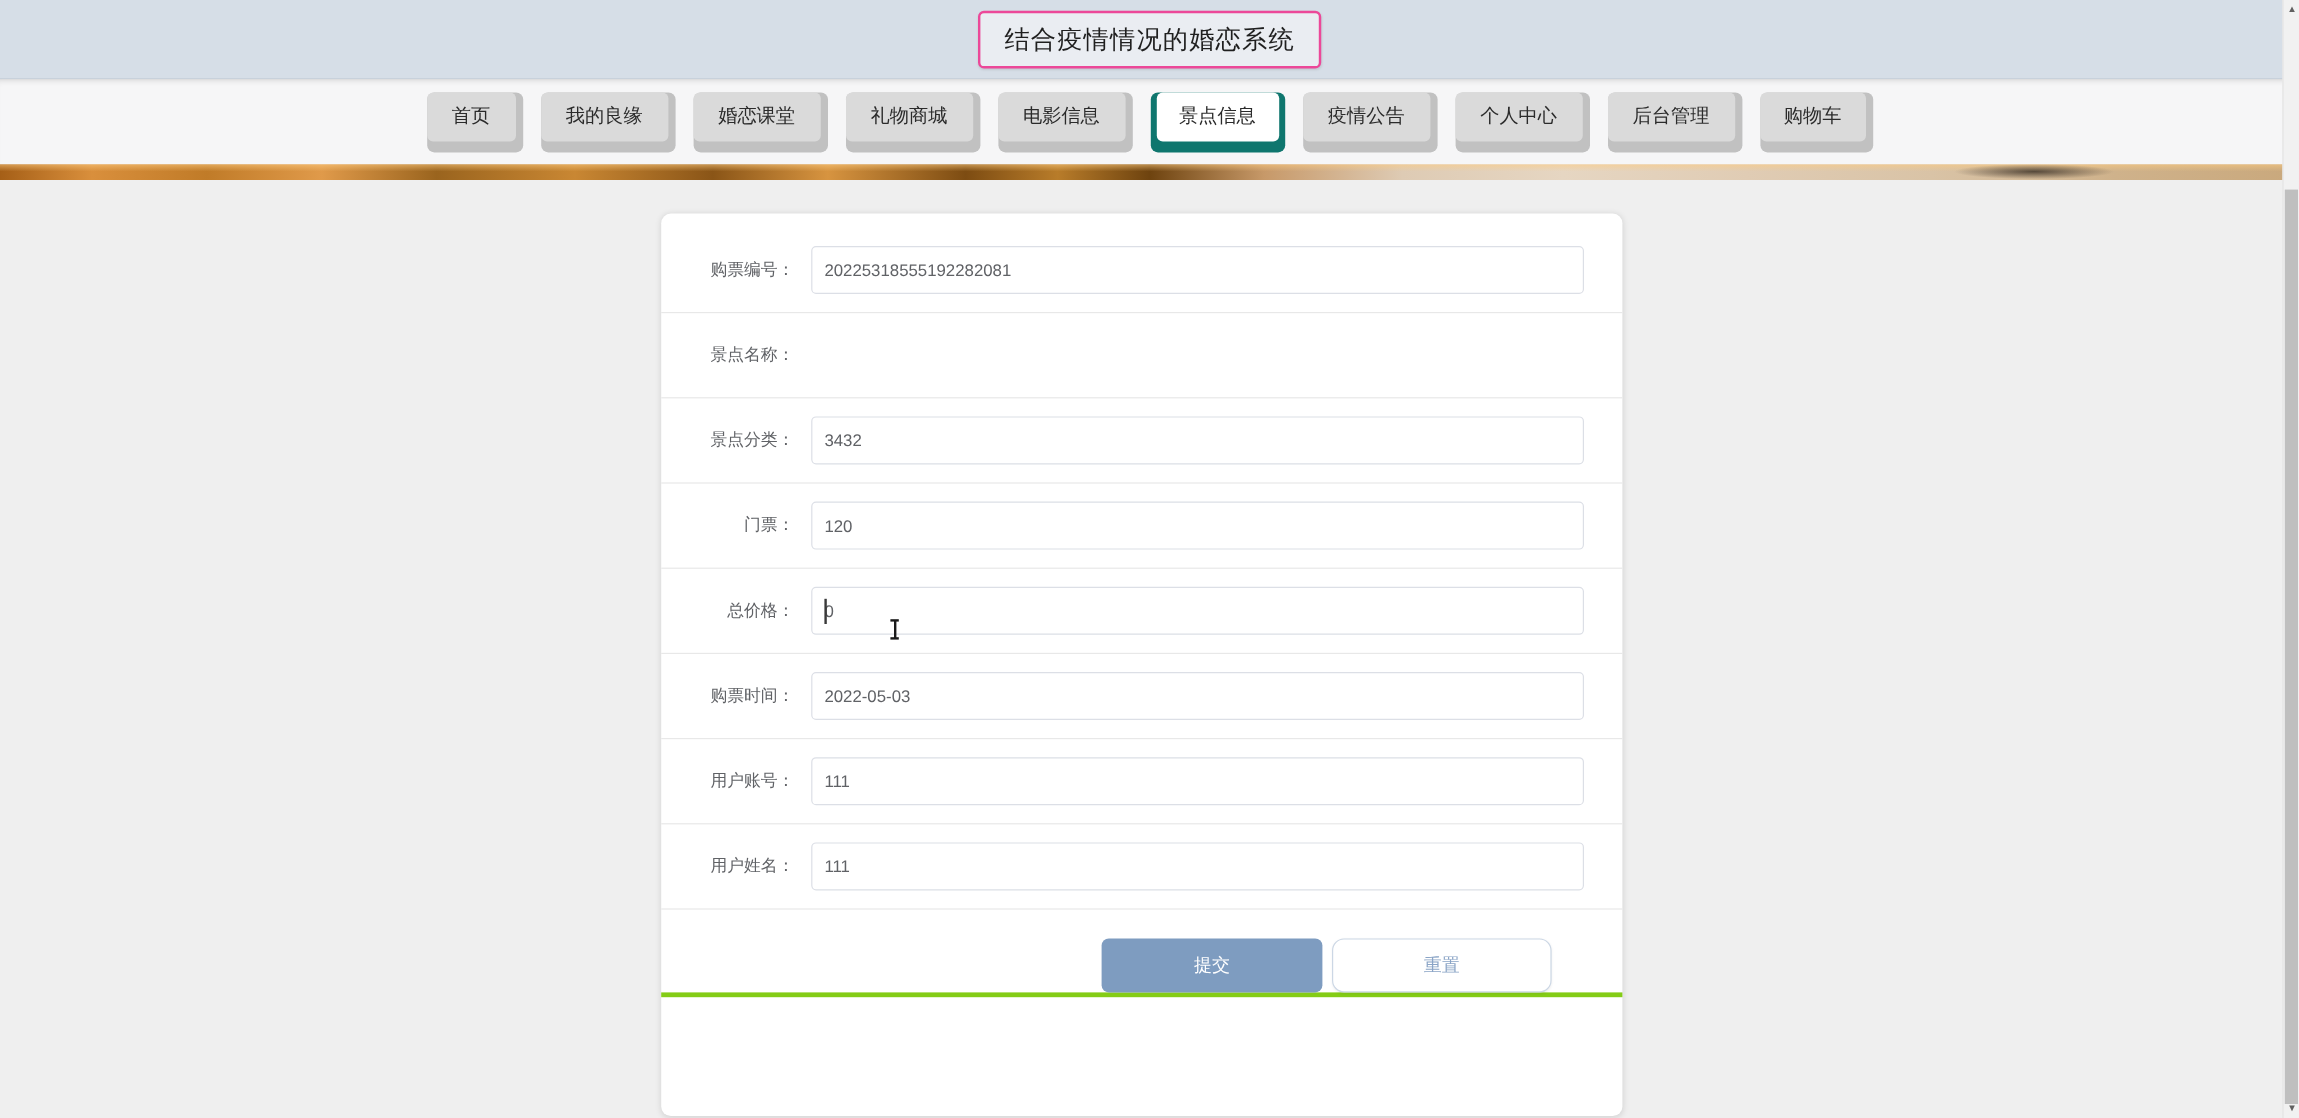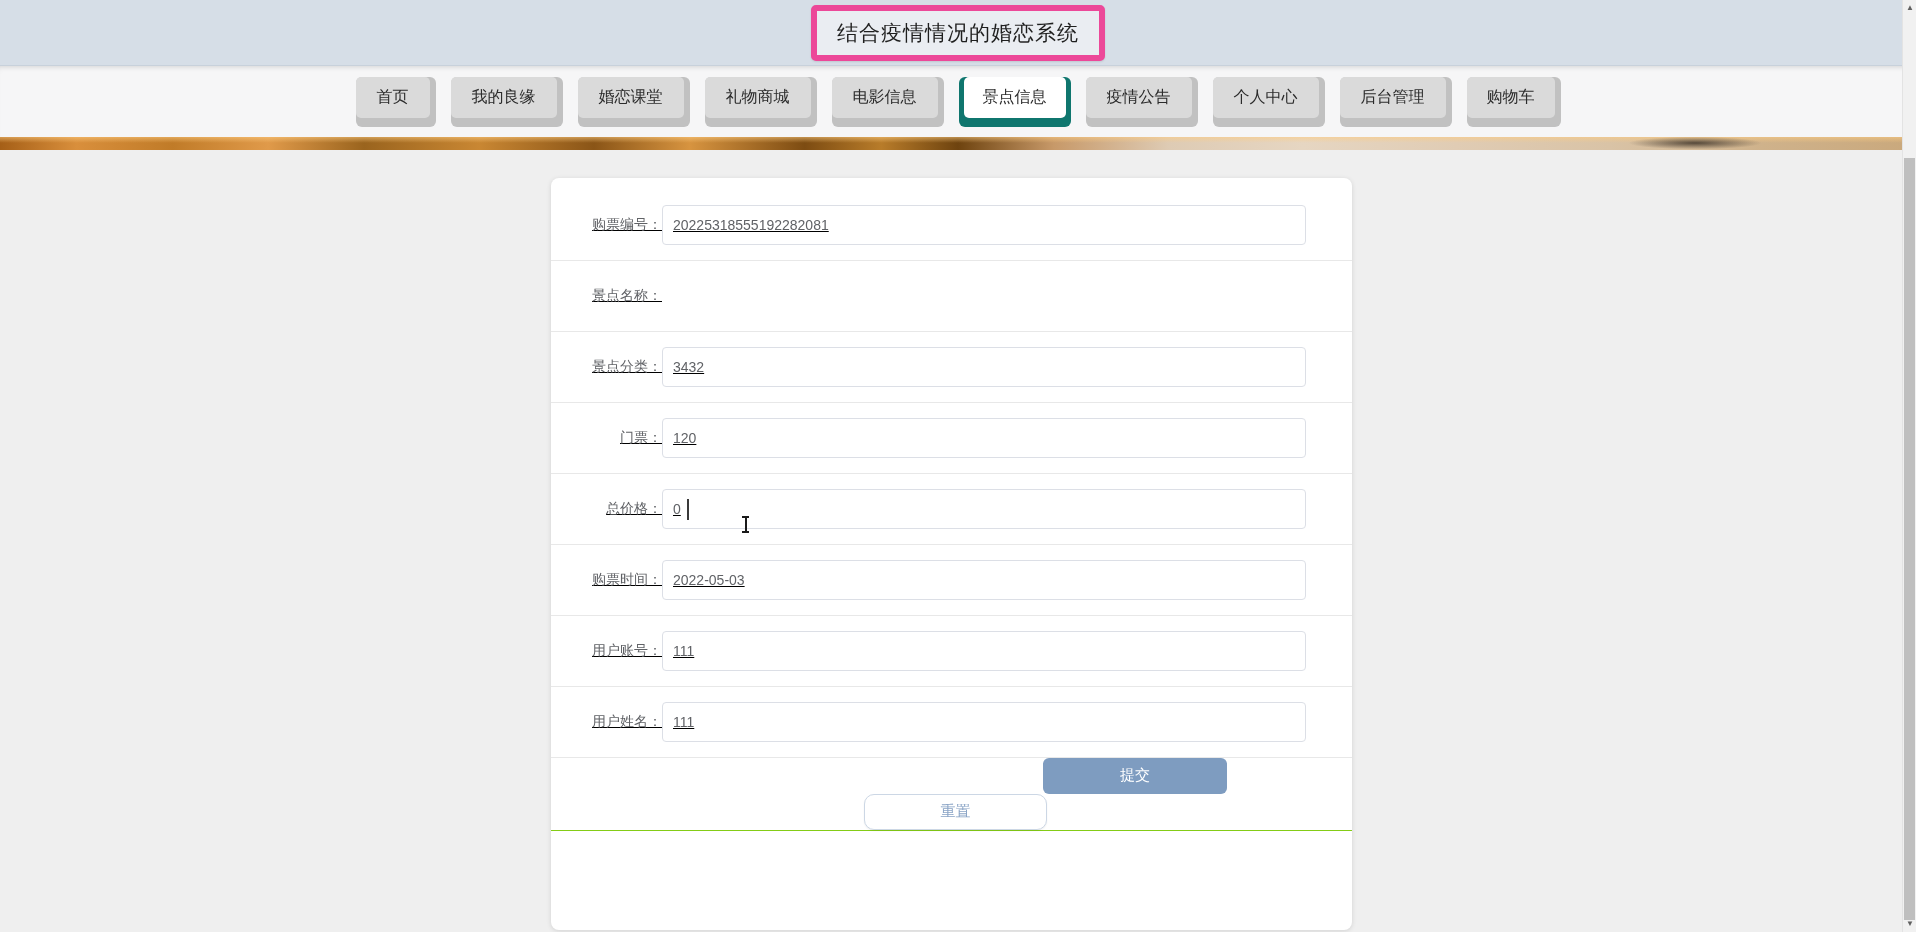--- a/index.html
+++ b/index.html
@@ -2,21 +2,21 @@
 <html><head>
 <meta charset="utf-8">
 <style>
   * { margin:0; padding:0; box-sizing:border-box; }
   html,body { width:1916px; height:932px; overflow:hidden; }
   body { font-family:"Liberation Sans", sans-serif; background:#efefef; position:relative; }
 
   
   .header { height:66px; background:#d6dee7; border-bottom:1px solid #c8d1db;
             display:flex; align-items:center; justify-content:center; }
-  .title-box { background:#eaedf2; border:6px solid #ec4899; border-radius:5px;
+  .title-box { background:#eaedf2; border:2px solid #ec4899; border-radius:5px;
                padding:8px 20px; font-size:21px; color:#1f1f1f; letter-spacing:1px;
                box-shadow:0 1px 2px rgba(0,0,0,0.10); }
 
   
   .nav { height:71px; background:#f6f6f7; display:flex; justify-content:center;
          align-items:flex-start; padding-top:11px;
          box-shadow:inset 0 5px 6px -5px rgba(0,0,0,0.18); }
   .tabs { display:flex; gap:15px; }
   .tab { position:relative; height:50px; width:112px; border-radius:6px;
          background:#c1c1c1; cursor:pointer; }
@@ -39,29 +39,29 @@
         #c98733 25%, #8a5517 31%, #d79440 36%, #7d4c12 42%, #b87c2a 46%,
         #6e430f 50%, #c79969 55%, #decbb4 61%, #e6d6c2 68%, #e0ccb4 76%,
         #d9c3a6 84%, #cfb28b 92%, #c9a87c 100%);
   }
 
   
   .card { position:absolute; left:551px; top:178px; width:801px; height:752px;
           background:#ffffff; border-radius:8px;
           box-shadow:0 1px 5px rgba(0,0,0,0.12); padding-top:12px; }
   .form-row { height:71px; display:flex; align-items:center;
-              border-bottom:1px solid #e8e8e8;text-decoration:underline; }
+              border-bottom:1px solid #e8e8e8; }
   .form-label { width:111px; padding-right:0; text-align:right; font-size:14px;
                 color:#606266; flex:none; }
-  .form-input { width:644px; height:40px;
+  .form-input { margin-left:14px; width:644px; height:40px;
                 border:1px solid #dcdfe6; border-radius:4px; background:#fff;
                 padding:0 10px; font-size:14px; color:#606266;
                 font-family:"Liberation Sans", sans-serif; outline:none; }
-  .btn-row { height:73px; display:flex; align-items:center;
-             border-bottom:1px solid #84cc16;flex-direction:column; }
+  .btn-row { height:73px; display:flex; align-items:flex-end;
+             border-bottom:4px solid #84cc16; }
   .btn-submit { margin-left:367px; width:184px; height:45px; border:none;
                 border-radius:6px; background:#7e9cc0; color:#ffffff;
                 font-size:15px; cursor:pointer; font-family:"Liberation Sans", sans-serif; }
   .btn-reset { margin-left:8px; width:183px; height:45px; background:#ffffff;
                border:1px solid #ccd7e5; border-radius:10px; color:#8aa4c6;
                font-size:15px; cursor:pointer; font-family:"Liberation Sans", sans-serif;
                box-shadow:0 1px 2px rgba(0,0,0,0.06); }
 
   
   .scrollbar { position:absolute; right:0; top:0; width:14px; height:932px;

